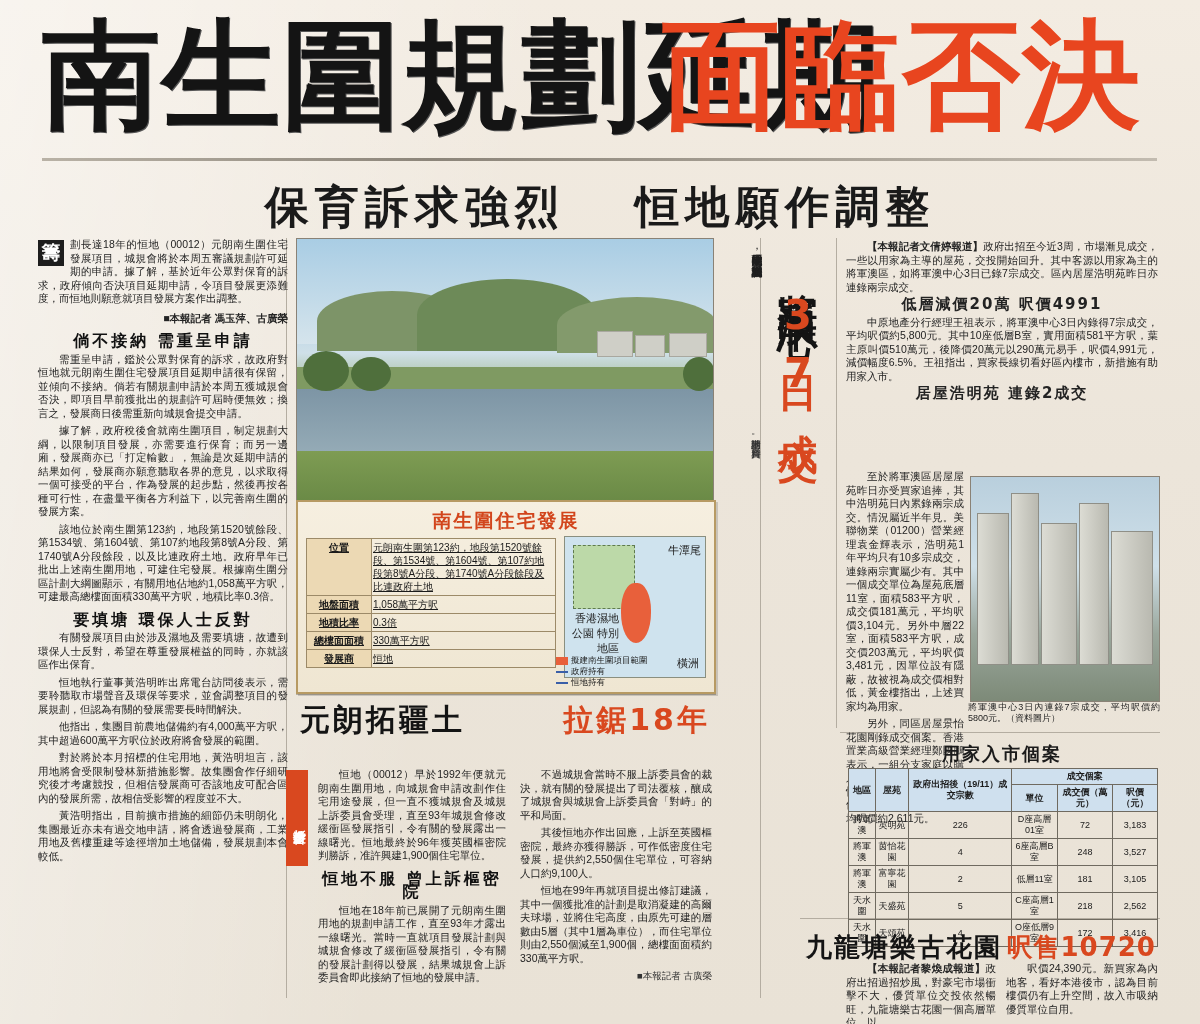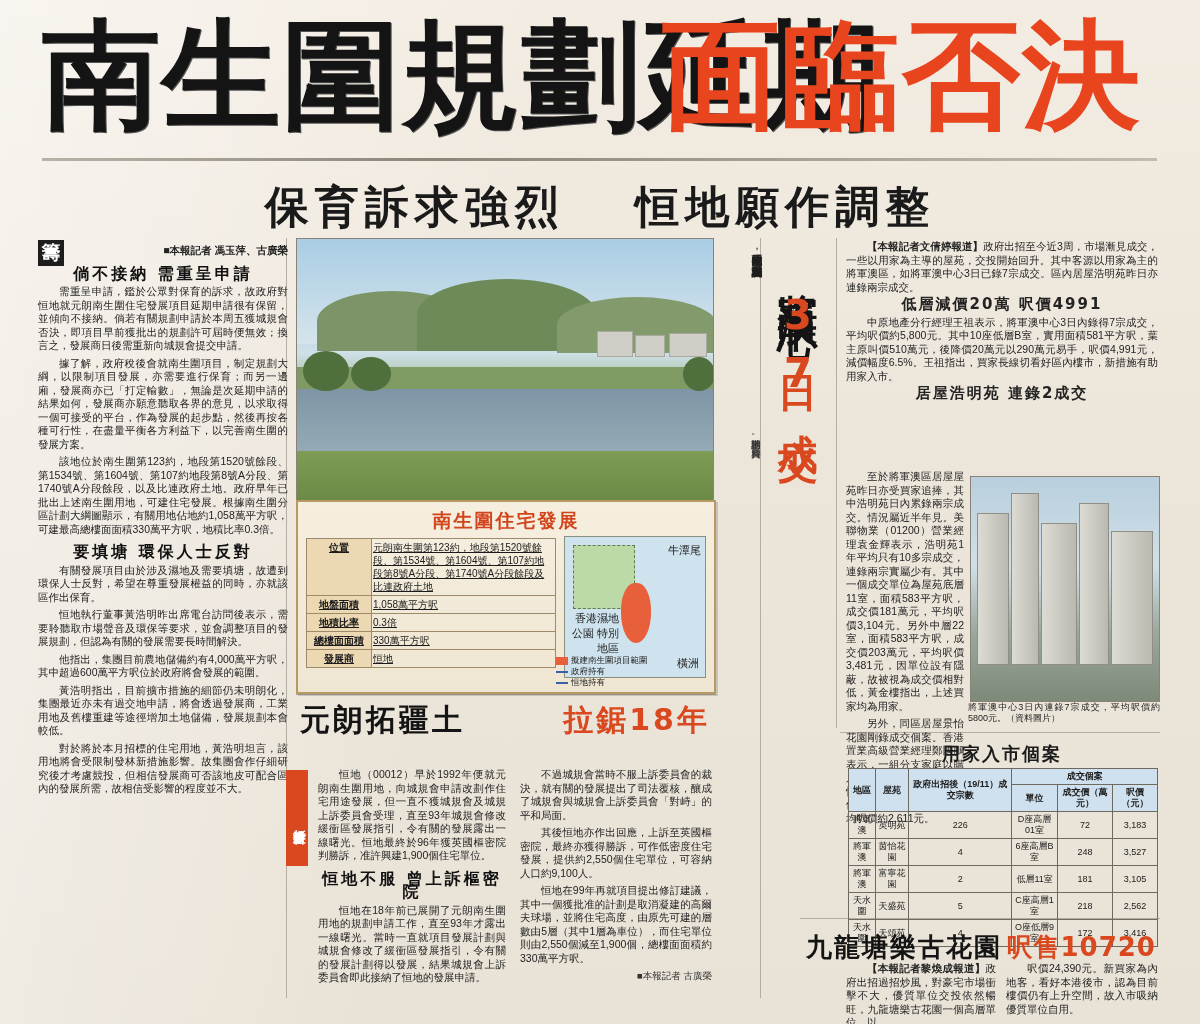--- a/index.html
+++ b/index.html
@@ -191,33 +191,34 @@
 
   <div class="vline" style="left:286px;top:238px;height:760px;"></div>
   <div class="vline" style="left:760px;top:238px;height:760px;"></div>
   <div class="vline" style="left:836px;top:238px;height:490px;"></div>
   <div class="hline" style="left:296px;top:694px;width:420px;"></div>
   <div class="hline" style="left:840px;top:732px;width:320px;"></div>
   <div class="hline" style="left:800px;top:918px;width:360px;"></div>
 
   <div class="col lead">
     <div class="dropcap">籌</div>
+    <div>劃長達18年的恒地（00012）元朗南生圍住宅發展項目，城規會將於本周五審議規劃許可延期的申請。據了解，基於近年公眾對保育的訴求，政府傾向否決項目延期申請，令項目發展更添難度，而恒地則願意就項目發展方案作出調整。</div>
     <div class="byline">■本報記者 馮玉萍、古廣榮</div>
 
     <div class="sec-h">倘不接納 需重呈申請</div>
     <p class="para">需重呈申請，鑑於公眾對保育的訴求，故政府對恒地就元朗南生圍住宅發展項目延期申請很有保留，並傾向不接納。倘若有關規劃申請於本周五獲城規會否決，即項目早前獲批出的規劃許可屆時便無效；換言之，發展商日後需重新向城規會提交申請。</p>
     <p class="para">據了解，政府稅後會就南生圍項目，制定規劃大綱，以限制項目發展，亦需要進行保育；而另一邊廂，發展商亦已「打定輸數」，無論是次延期申請的結果如何，發展商亦願意聽取各界的意見，以求取得一個可接受的平台，作為發展的起步點，然後再按各種可行性，在盡量平衡各方利益下，以完善南生圍的發展方案。</p>
     <p class="para">該地位於南生圍第123約，地段第1520號餘段、第1534號、第1604號、第107約地段第8號A分段、第1740號A分段餘段，以及比連政府土地。政府早年已批出上述南生圍用地，可建住宅發展。根據南生圍分區計劃大綱圖顯示，有關用地佔地約1,058萬平方呎，可建最高總樓面面積330萬平方呎，地積比率0.3倍。</p>
 
     <div class="sec-h">要填塘 環保人士反對</div>
     <p class="para">有關發展項目由於涉及濕地及需要填塘，故遭到環保人士反對，希望在尊重發展權益的同時，亦就該區作出保育。</p>
     <p class="para">恒地執行董事黃浩明昨出席電台訪問後表示，需要聆聽取市場聲音及環保等要求，並會調整項目的發展規劃，但認為有關的發展需要長時間解決。</p>
     <p class="para">他指出，集團目前農地儲備約有4,000萬平方呎，其中超過600萬平方呎位於政府將會發展的範圍。</p>
+    <p class="para">對於將於本月招標的住宅用地，黃浩明坦言，該用地將會受限制發林新措施影響。故集團會作仔細研究後才考慮競投，但相信發展商可否該地皮可配合區內的發展所需，故相信受影響的程度並不大。</p>
     <p class="para">黃浩明指出，目前擴市措施的細節仍未明朗化，集團最近亦未有過交地申請，將會透過發展商，工業用地及舊樓重建等途徑增加土地儲備，發展規劃本會較低。</p>
-    <p class="para">對於將於本月招標的住宅用地，黃浩明坦言，該用地將會受限制發林新措施影響。故集團會作仔細研究後才考慮競投，但相信發展商可否該地皮可配合區內的發展所需，故相信受影響的程度並不大。</p>
   </div>
 
   <div class="photo">
     <div class="sky"></div>
     <div class="hill" style="left:20px;top:52px;width:150px;height:60px;"></div>
     <div class="hill" style="left:120px;top:40px;width:180px;height:72px;background:#6d8a58;"></div>
     <div class="hill" style="left:260px;top:58px;width:160px;height:56px;background:#839a6c;"></div>
     <div class="bank"></div>
     <div class="water"></div>
     <div class="grass"></div>

